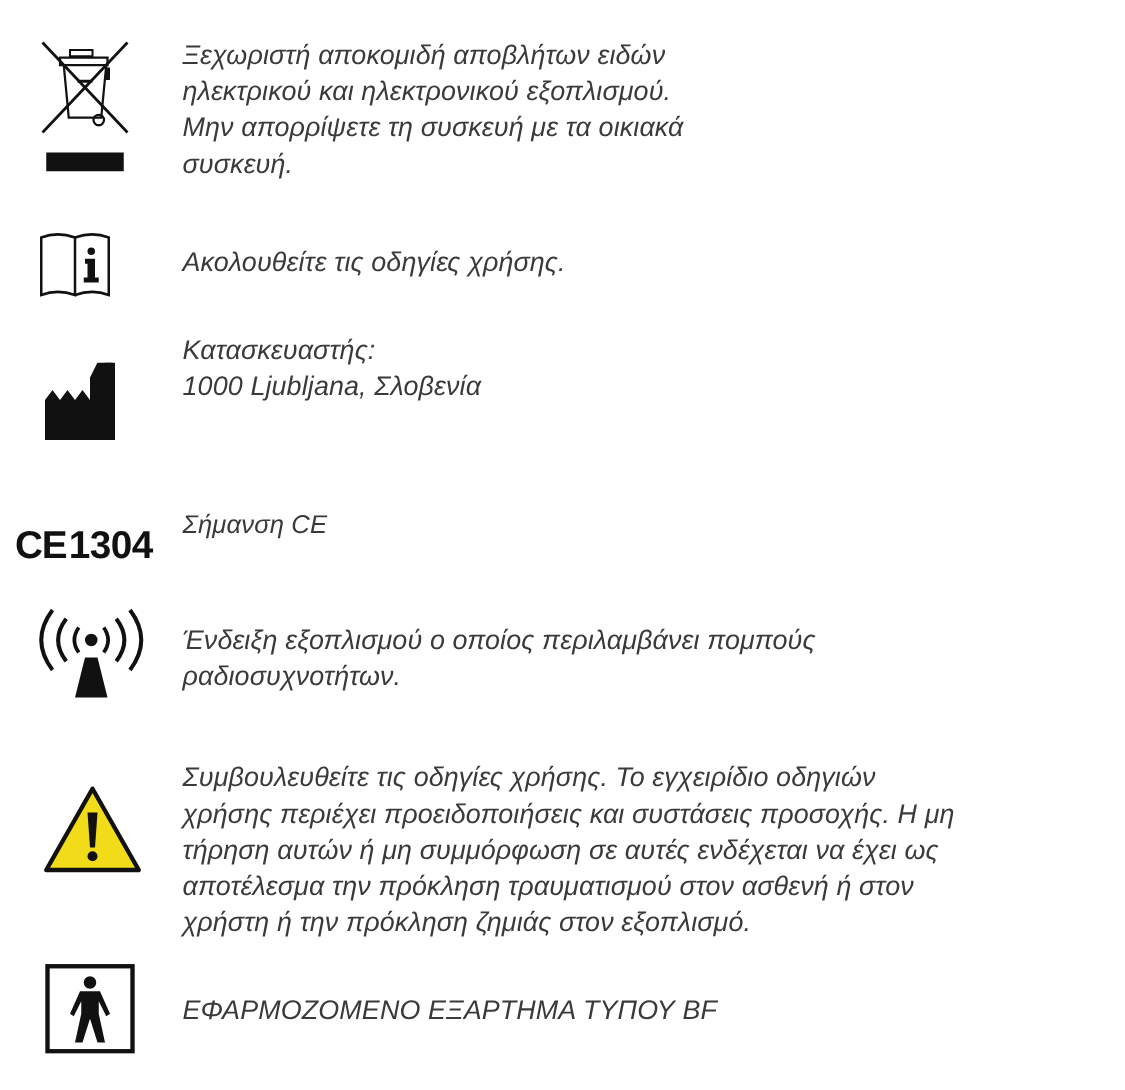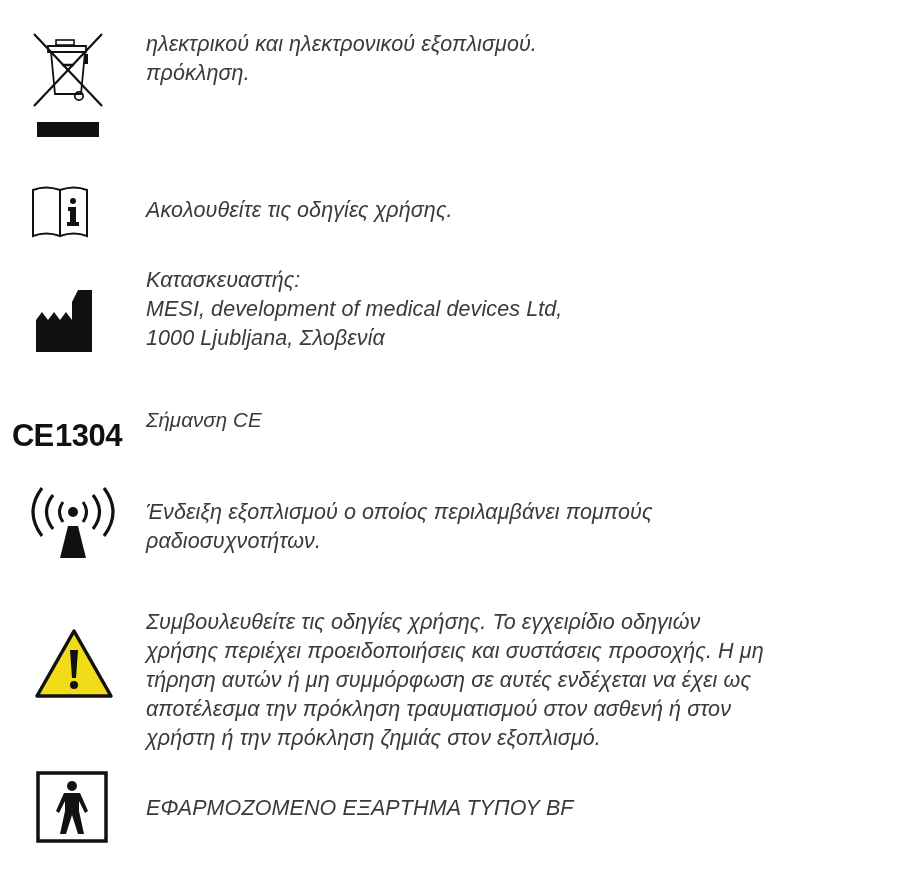--- a/index.html
+++ b/index.html
@@ -20,22 +20,24 @@
     <line x1="74" y1="4" x2="6" y2="76" stroke="#111" stroke-width="2.2"></line>
     <rect x="28" y="10" width="18" height="5" fill="none" stroke="#111" stroke-width="1.6"></rect>
     <path d="M20 16 H58 V22 H20 Z" fill="none" stroke="#111" stroke-width="1.8"></path>
     <path d="M23 22 L27 64 H53 L57 22" fill="none" stroke="#111" stroke-width="1.8"></path>
     <rect x="56" y="24" width="4" height="10" fill="#111"></rect>
     <line x1="34" y1="35" x2="46" y2="35" stroke="#111" stroke-width="2.5"></line>
     <circle cx="51" cy="66" r="4.2" fill="none" stroke="#111" stroke-width="1.8"></circle>
     <rect x="9" y="92" width="62" height="15" fill="#111"></rect>
   </svg>
   <div class="txt" style="top:30px">
+    <span class="line">Ξεχωριστή αποκομιδή αποβλήτων ειδών</span>
     <span class="line">ηλεκτρικού και ηλεκτρονικού εξοπλισμού.</span>
-    <span class="line">πρόκληση.</span>
+    <span class="line">Μην απορρίψετε τη συσκευή με τα οικιακά</span>
+    <span class="line">συσκευή.</span>
   </div>
 </div>
 
 <div class="row">
   <svg class="icon" style="left:31px;top:184px" width="60" height="56" viewBox="0 0 60 56">
     <path d="M2 6 Q15 1 29 6 V52 Q15 47 2 52 Z" fill="none" stroke="#111" stroke-width="2"></path>
     <path d="M29 6 Q43 1 56 6 V52 Q43 47 29 52" fill="none" stroke="#111" stroke-width="2"></path>
     <circle cx="42" cy="17" r="3" fill="#111"></circle>
     <path d="M37 23 H45 V38 H48 V42 H36 V38 H39 V27 H37 Z" fill="#111"></path>
   </svg>
@@ -44,21 +46,20 @@
   </div>
 </div>
 
 <div class="row">
   <svg class="icon" style="left:36px;top:290px" width="68" height="62" viewBox="0 0 68 62">
     <path d="M0 62 V30 L6 22 L12 30 L18 22 L24 30 L30 22 L36 30 V12 L42 0 H54 V62 Z" fill="#111"></path>
     <path d="M48 0 H56 V62 H48 Z" fill="#111"></path>
   </svg>
   <div class="txt" style="top:266px">
     <span class="line">Κατασκευαστής:</span>
-    <span class="line">MESI, development of medical devices Ltd,</span>
     <span class="line">1000 Ljubljana, Σλοβενία</span>
   </div>
 </div>
 
 <div class="row">
   <div class="ce-mark">
     <span class="ce">CE</span><span>1304</span>
   </div>
   <div class="txt" style="top:405px; font-size:20.5px">
     <span class="line">Σήμανση CE</span>

